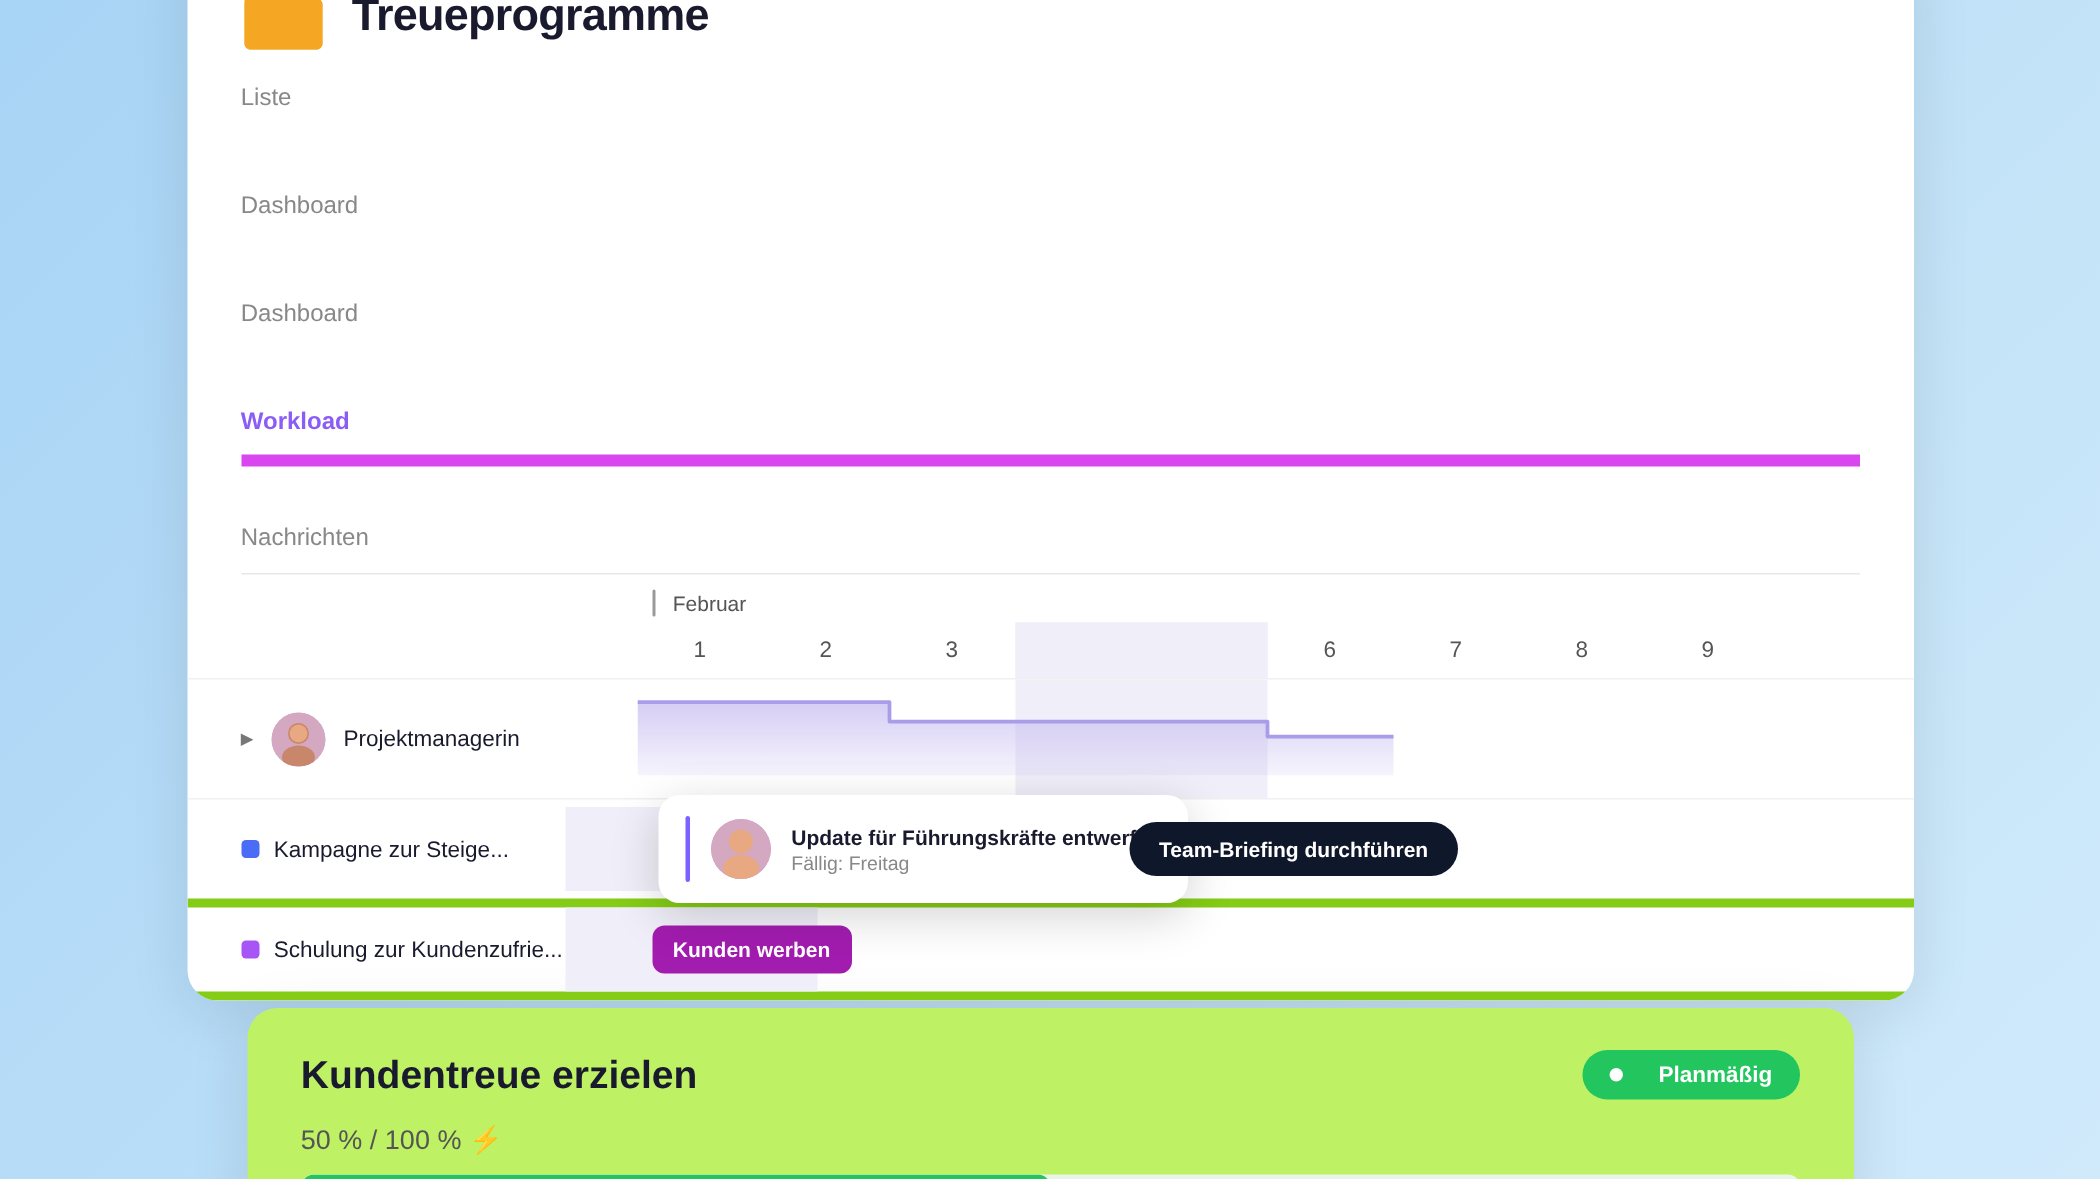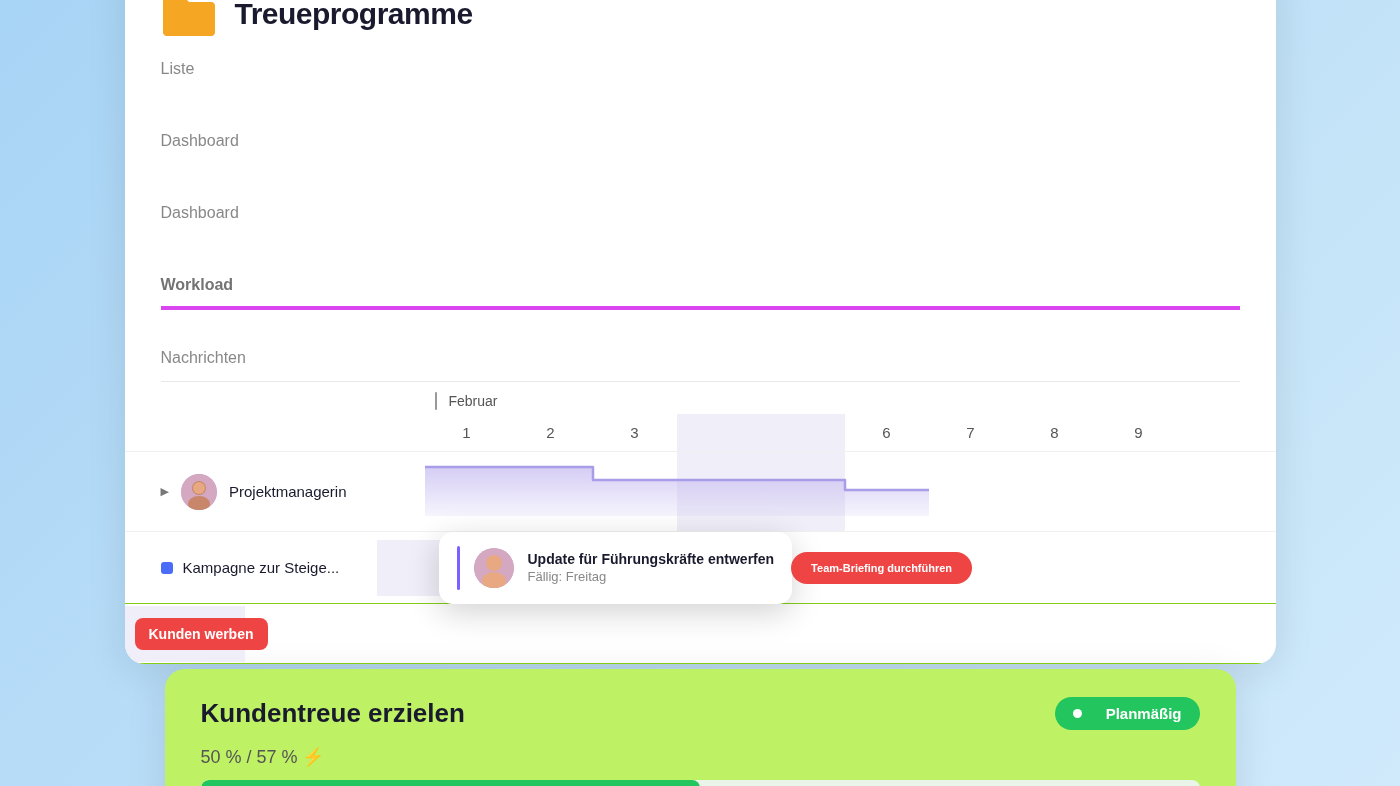--- a/index.html
+++ b/index.html
@@ -54,23 +54,23 @@
     .tab {
       font-size: 16px;
       color: #888;
       padding-bottom: 12px;
       cursor: pointer;
       font-weight: 400;
       border-bottom: 3px solid transparent;
       margin-bottom: -1px;
     }
     .tab.active {
-      color: #737373;
+      color: #8b5cf6;
       font-weight: 700;
-      border-bottom: 4px solid #d946ef;
+      border-bottom: 8px solid #d946ef;
     }
     
     .workload-grid {
       display: flex;
       flex-direction: column;
     }
     .timeline-header {
       display: flex;
       align-items: center;
       border-bottom: 1px solid #f0f0f0;
@@ -152,21 +152,21 @@
       position: absolute;
       top: 8px;
       left: 0;
       right: 0;
       bottom: 8px;
     }
     
     .task-row {
       display: flex;
       align-items: center;
-      border-bottom: 1px solid #84cc16;
+      border-bottom: 6px solid #84cc16;
       min-height: 56px;
     }
     .task-label {
       width: 300px;
       min-width: 300px;
       flex-shrink: 0;
       display: flex;
       align-items: center;
       gap: 10px;
       padding: 10px 36px;
@@ -238,26 +238,26 @@
       color: #1a1a2e;
     }
     .tooltip-due {
       font-size: 13px;
       color: #888;
       margin-top: 2px;
     }
     .tooltip-action-btn {
       position: absolute;
       right: -180px;
-      background: #ef4444;
+      background: #0f172a;
       color: white;
       border: none;
       border-radius: 20px;
       padding: 10px 20px;
-      font-size: 11px;
+      font-size: 14px;
       font-weight: 600;
       cursor: pointer;
       white-space: nowrap;
     }
     
     .col-highlight {
       position: absolute;
       background: #f0eef8;
       top: 0;
       bottom: 0;
@@ -428,41 +428,45 @@
             <div class="tooltip-content">
               <div class="tooltip-title">Update für Führungskräfte entwerfen</div>
               <div class="tooltip-due">Fällig: Freitag</div>
             </div>
             <button class="tooltip-action-btn">Team-Briefing durchführen</button>
           </div>
         </div>
       </div>
 
       <div class="task-row" style="position:relative; min-height:60px;">
+        <div class="task-label">
+          <div class="task-dot" style="background:#a855f7;"></div>
+          <span class="task-name">Schulung zur Kundenzufrie...</span>
+        </div>
         <div class="task-bar-area">
 
           <div style="position:absolute; left: calc(3 * 84px - 300px); width: calc(2 * 84px); top:0; bottom:0; background:#f0eef8; z-index:0;"></div>
-          <div class="task-bar" style="background:#ef4444; left: 10px; z-index:1;">Kunden werben</div>
+          <div class="task-bar" style="background:#a21caf; left: 10px; z-index:1;">Kunden werben</div>
         </div>
       </div>
     </div>
   </div>
 
   <div class="bottom-card">
     <div class="bottom-card-header">
       <span class="bottom-card-title">Kundentreue erzielen</span>
       <div class="status-badge">
         <div class="status-dot"></div>
         <span>Planmäßig</span>
       </div>
     </div>
     <div class="progress-label">
       <span>50 %</span>
       <span> / </span>
       <span></span>
-      <span>57 %</span>
+      <span>100 %</span>
       <span>⚡</span>
     </div>
     <div class="progress-bar-track">
       <div class="progress-bar-fill" style="width: 50%;"></div>
     </div>
   </div>
 </div>
 
 </body></html>

